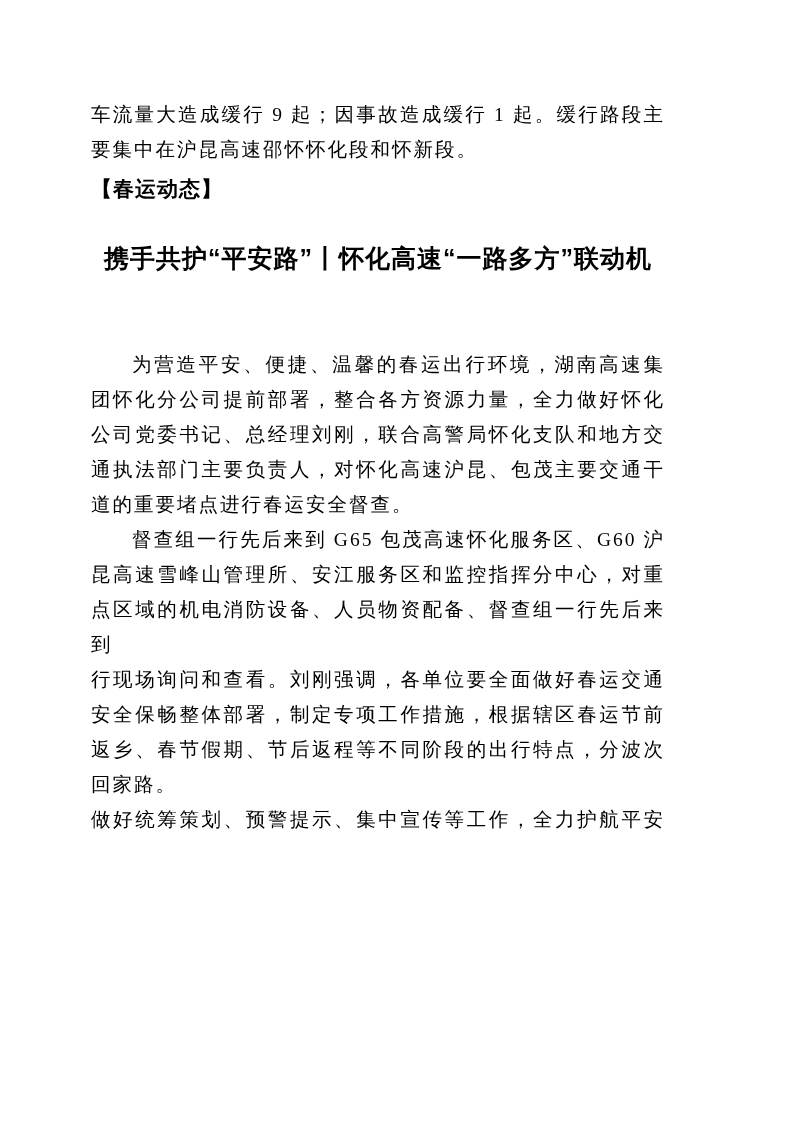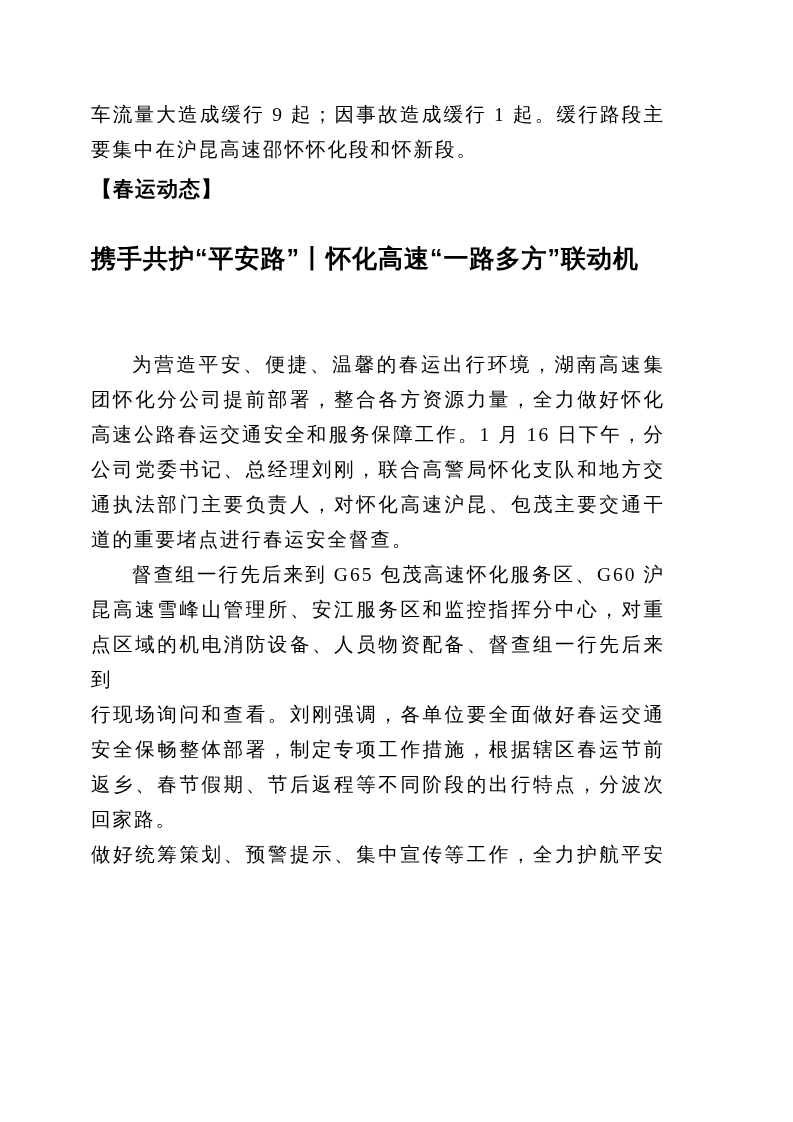--- a/index.html
+++ b/index.html
@@ -41,20 +41,21 @@
     top: 171px;
     font-family: "Liberation Sans", "DejaVu Sans", sans-serif;
     font-weight: 700;
     font-size: 21px;
     line-height: 35px;
     letter-spacing: 1px;
   }
   
   .article-title {
     top: 239px;
+    text-align: center;
     font-family: "Liberation Sans", "DejaVu Sans", sans-serif;
     font-weight: 700;
   }
   .title-line {
     font-size: 25px;
     line-height: 39px;
     letter-spacing: 1px;
   }
   .intro-block { top: 97px; }
   .body-block  { top: 347px; }
@@ -71,21 +72,20 @@
 
 <div class="content-col article-title">
   <div class="title-line">携手共护“平安路”丨怀化高速“一路多方”联动机</div>
 </div>
 
 <div class="content-col body-block">
 
   <div>
     <div class="line justify indent">为营造平安、便捷、温馨的春运出行环境，湖南高速集</div>
     <div class="line justify">团怀化分公司提前部署，整合各方资源力量，全力做好怀化</div>
-    <div class="line justify">高速公路春运交通安全和服务保障工作。1 月 16 日下午，分</div>
     <div class="line justify">公司党委书记、总经理刘刚，联合高警局怀化支队和地方交</div>
     <div class="line justify">通执法部门主要负责人，对怀化高速沪昆、包茂主要交通干</div>
     <div class="line">道的重要堵点进行春运安全督查。</div>
   </div>
 
   <div>
     <div class="line justify indent">督查组一行先后来到 G65 包茂高速怀化服务区、G60 沪</div>
     <div class="line justify">昆高速雪峰山管理所、安江服务区和监控指挥分中心，对重</div>
     <div class="line justify">点区域的机电消防设备、人员物资配备、督查组一行先后来到</div>
     <div class="line justify">行现场询问和查看。刘刚强调，各单位要全面做好春运交通</div>

